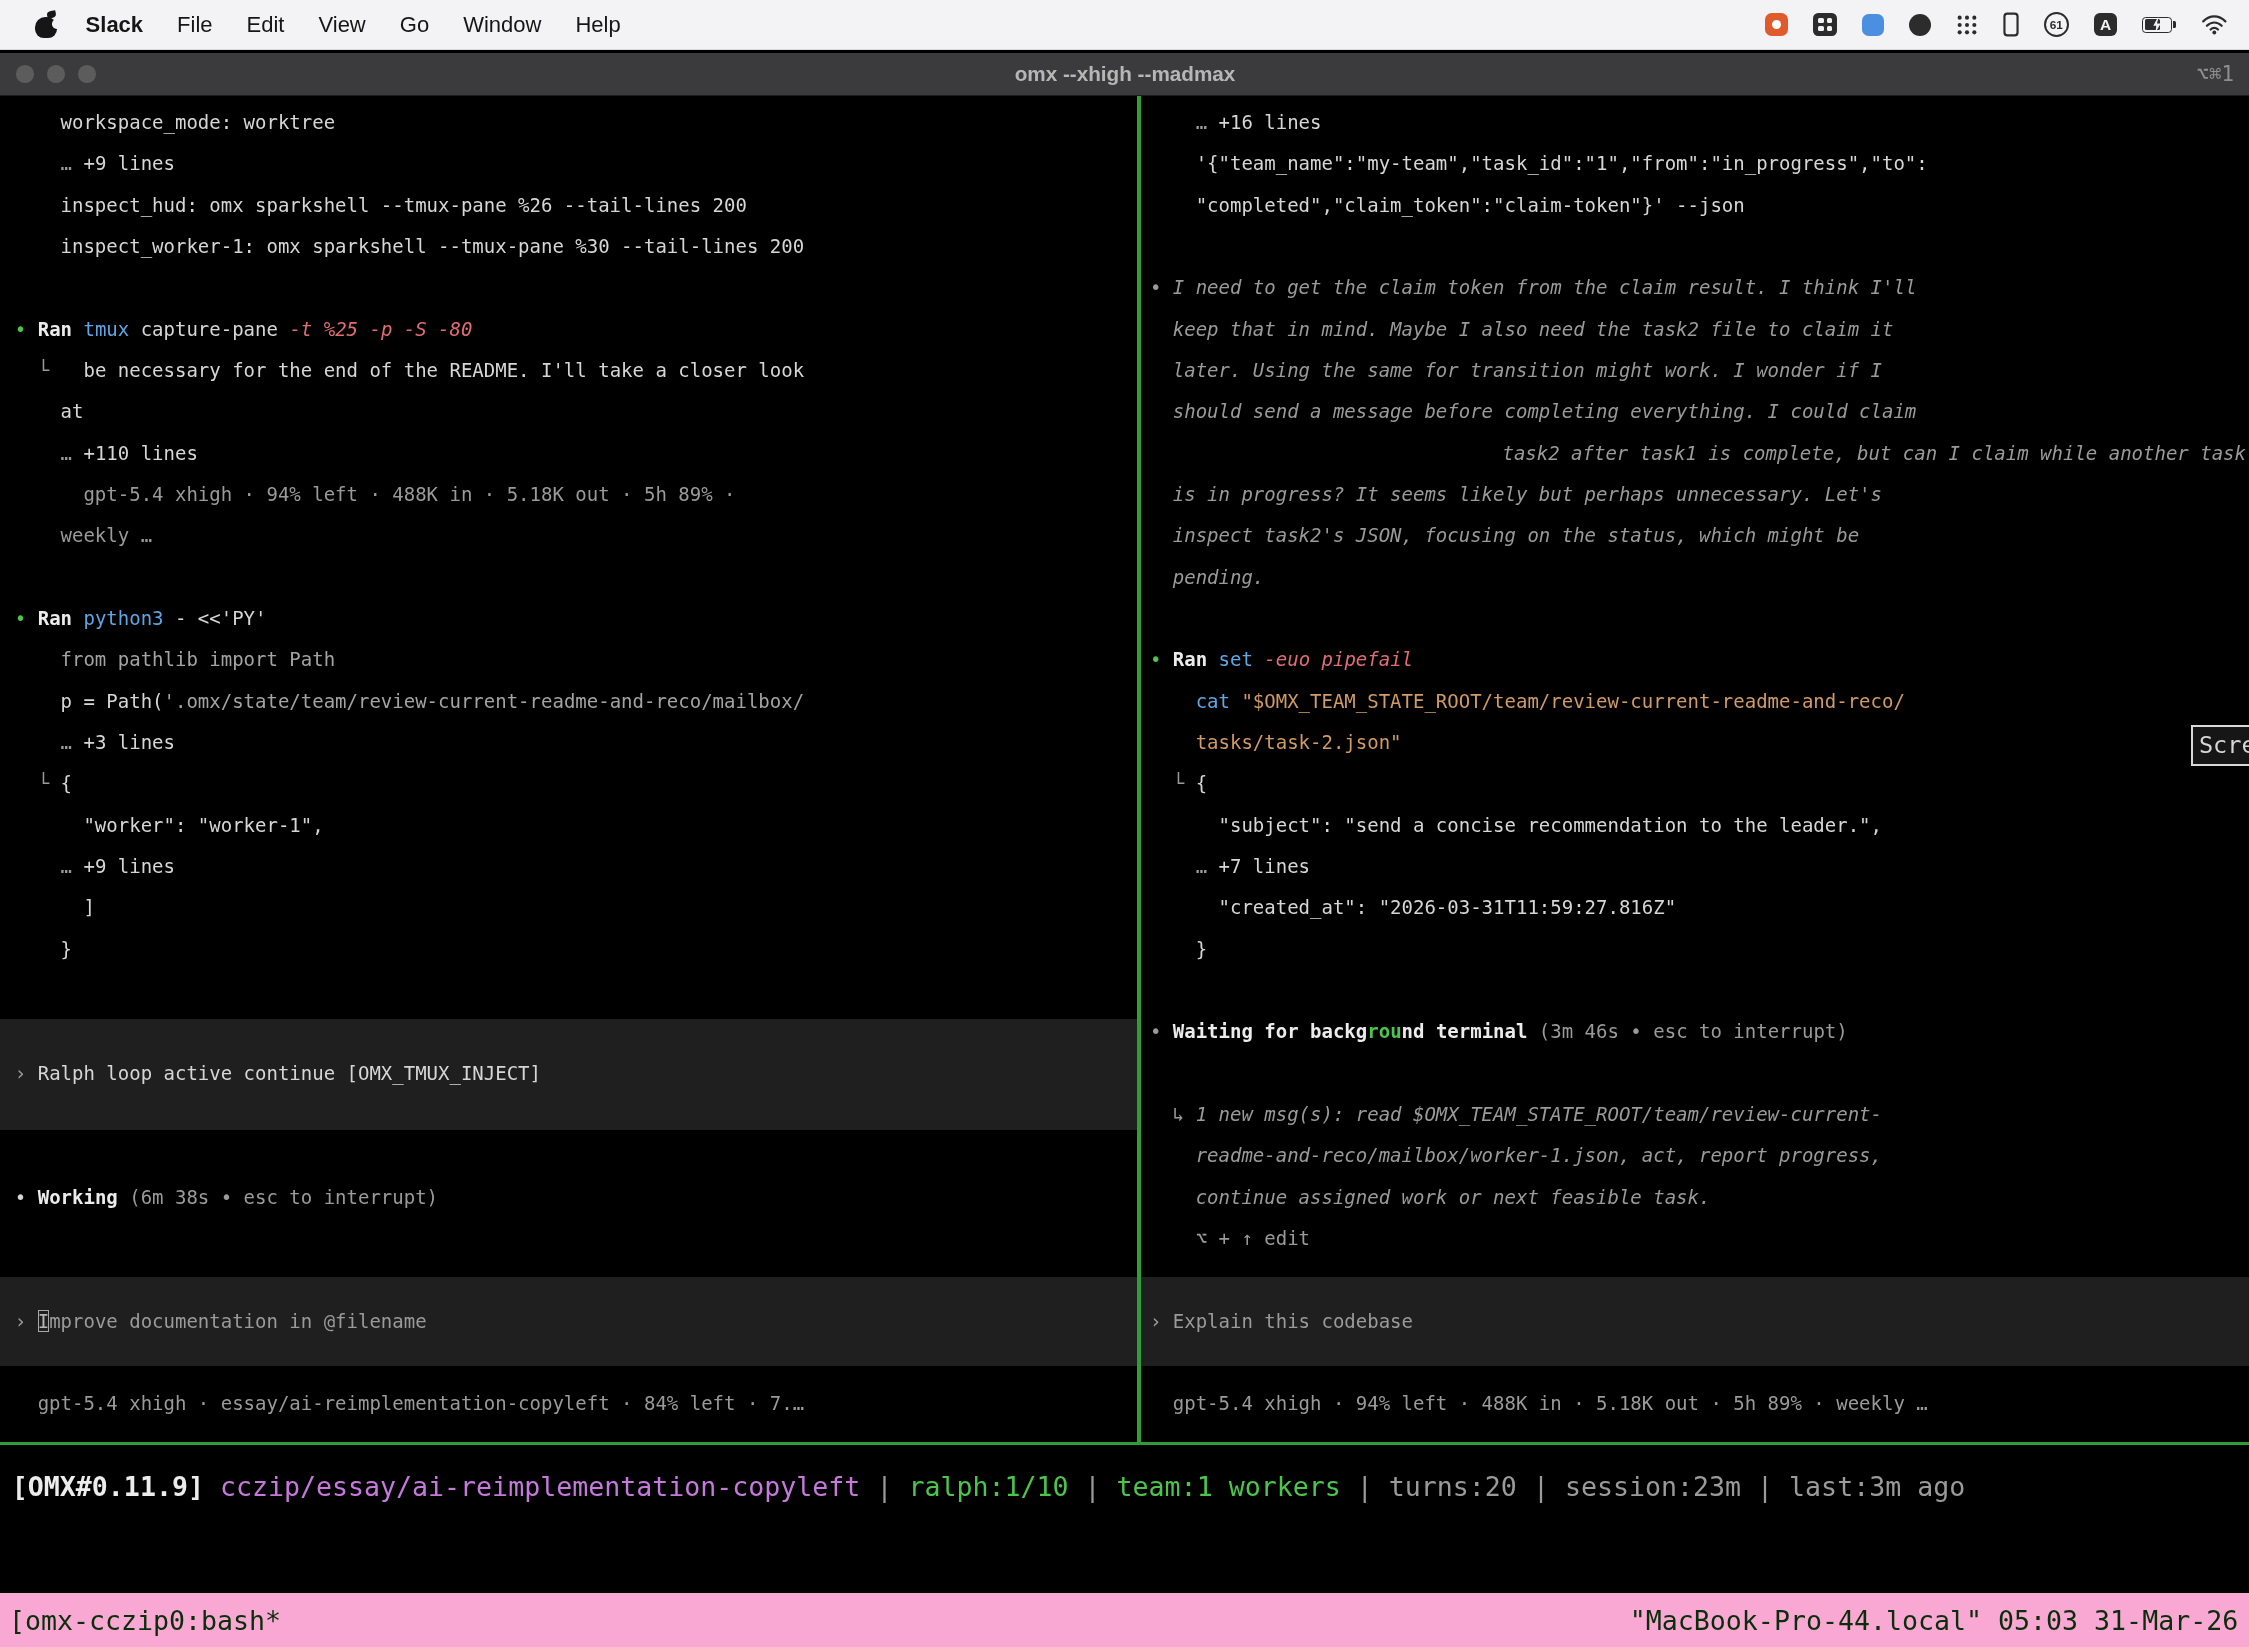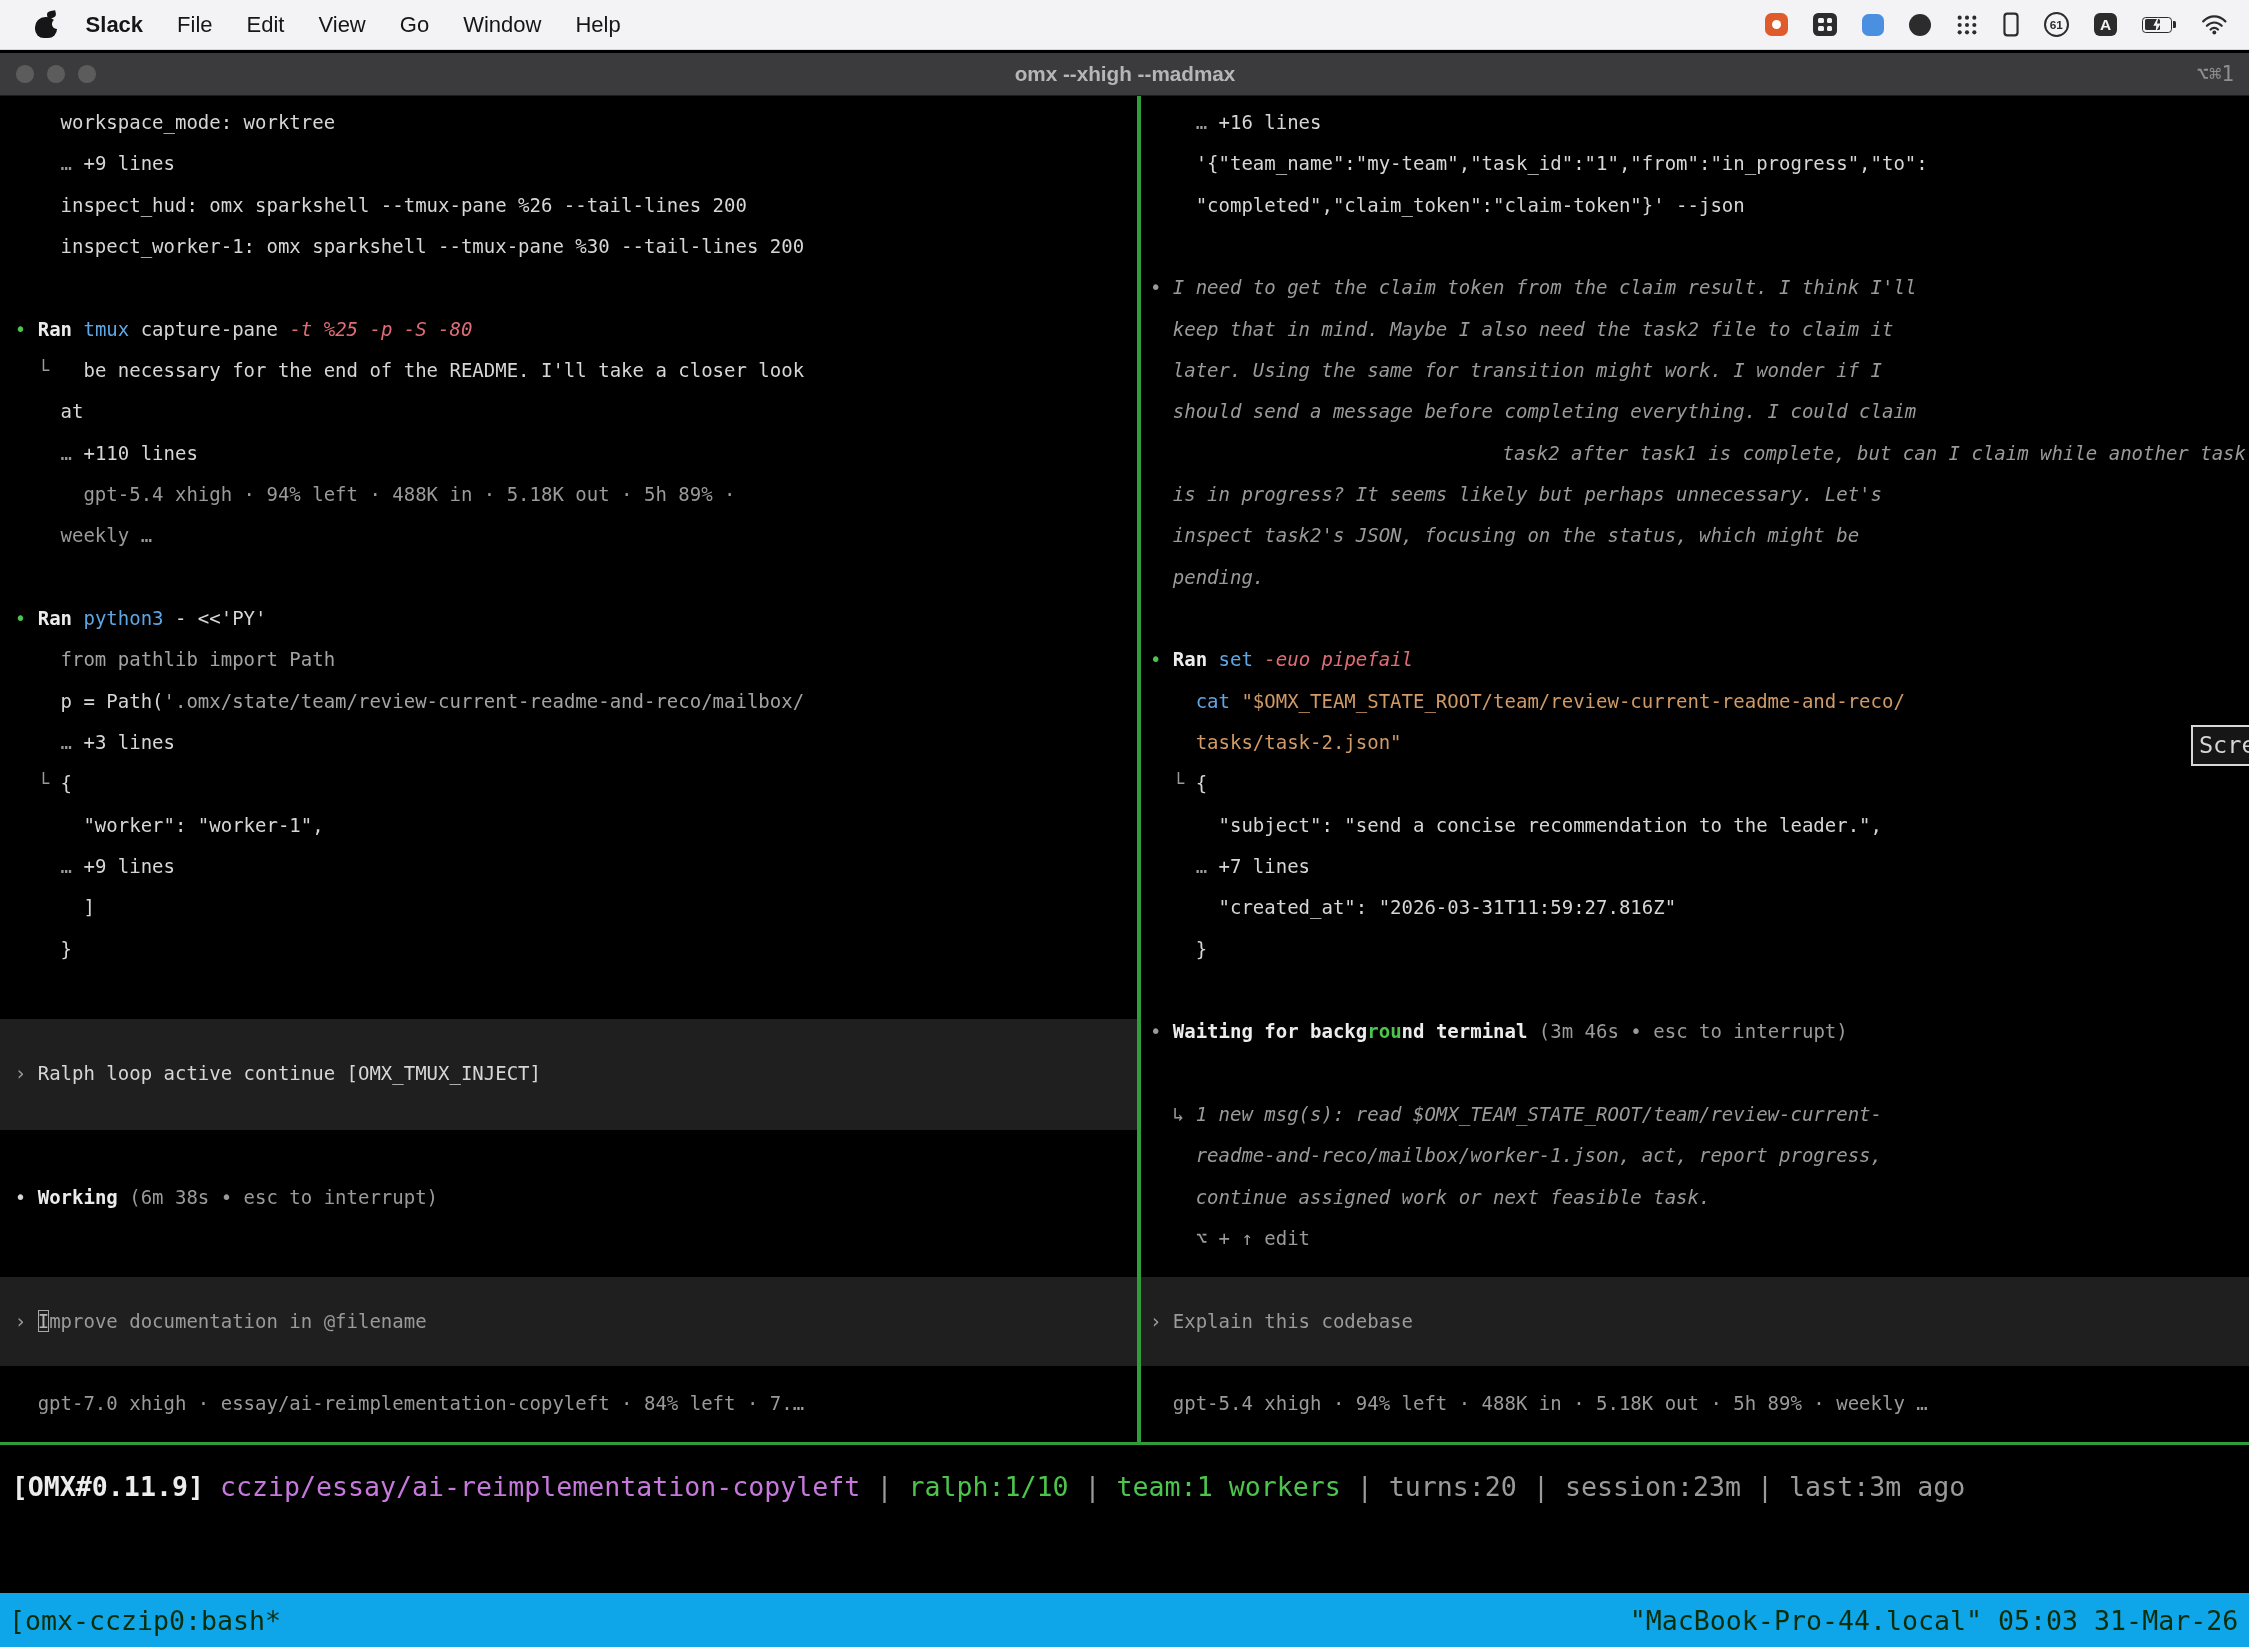--- a/index.html
+++ b/index.html
@@ -65,21 +65,21 @@
   .c-red{color:#e06c75;font-style:italic;}
   .c-grn{color:#a3a3a3;}
   .c-org{color:#d19a66;}
   .c-mag{color:#c678dd;}
   .c-it{color:#9a9a9a;font-style:italic;}
   .c-shim{color:#4cc54c;font-weight:bold;}
   .c-cur{color:#b5b5b5;outline:1.5px solid #a8a8a8;outline-offset:-1.5px;}
   .vdiv{position:absolute;left:1137px;top:0;width:4.4px;height:1346px;background:#2f9e38;}
   .hdiv{position:absolute;left:0;top:1346px;width:2250px;height:3px;background:#2f9e38;}
   .statusline{position:absolute;left:11.8px;top:1370px;height:41px;line-height:41px;font-size:26.6px;white-space:pre;}
-  .tmuxbar{position:absolute;left:0;top:1497px;width:2250px;height:55px;background:#0ea5e9;color:#0a2e0a;
+  .tmuxbar{position:absolute;left:0;top:1497px;width:2250px;height:55px;background:#f9a8d4;color:#0a2e0a;
     font-size:26.6px;line-height:55px;white-space:pre;}
   .tmux-left{position:absolute;left:8.9px;top:0;}
   .tmux-right{position:absolute;right:11.8px;top:0;}
   .tooltip{position:absolute;right:0;top:629px;width:59px;height:41px;background:#161616;
     border:2.2px solid #d8d8d8;border-right:none;box-sizing:border-box;color:#d6d6d6;
     font-size:23.6px;line-height:37px;padding-left:5.9px;overflow:hidden;white-space:pre;}
 </style>
 </head>
 <body>
 
@@ -181,21 +181,21 @@
       <div class="tline" style="top: 585px;"><span class="c-w">    p = Path(</span><span class="c-grn">'.omx/state/team/review-current-readme-and-reco/mailbox/</span></div>
       <div class="tline" style="top: 626px;"><span class="c-dim">    … </span><span class="c-w">+3 lines</span></div>
       <div class="tline" style="top: 667px;"><span class="c-dim">  └ </span><span class="c-w">{</span></div>
       <div class="tline" style="top: 709px;"><span class="c-w">      "worker": "worker-1",</span></div>
       <div class="tline" style="top: 750px;"><span class="c-dim">    … </span><span class="c-w">+9 lines</span></div>
       <div class="tline" style="top: 791px;"><span class="c-w">      ]</span></div>
       <div class="tline" style="top: 833px;"><span class="c-w">    }</span></div>
       <div class="tline" style="top: 957px;"><span class="c-dim">› </span><span class="c-w">Ralph loop active continue [OMX_TMUX_INJECT]</span></div>
       <div class="tline" style="top: 1081px;"><span class="c-w">• </span><span class="c-bold">Working </span><span class="c-dim">(6m 38s • esc to interrupt)</span></div>
       <div class="tline" style="top: 1205px;"><span class="c-dim">› </span><span class="c-cur">I</span><span class="c-dim">mprove documentation in @filename</span></div>
-      <div class="tline" style="top: 1287px;"><span class="c-dim">  gpt-7.0 xhigh · essay/ai-reimplementation-copyleft · 84% left · 7.…</span></div>
+      <div class="tline" style="top: 1287px;"><span class="c-dim">  gpt-5.4 xhigh · essay/ai-reimplementation-copyleft · 84% left · 7.…</span></div>
     </div>
   <div id="right-pane" class="pane">
       <div class="band" style="top: 1181px; height: 89px;"></div>
       <div class="tline" style="top: 5.9px;"><span class="c-dim">    … </span><span class="c-w">+16 lines</span></div>
       <div class="tline" style="top: 47px;"><span class="c-w">    '{"team_name":"my-team","task_id":"1","from":"in_progress","to":</span></div>
       <div class="tline" style="top: 89px;"><span class="c-w">    "completed","claim_token":"claim-token"}' --json</span></div>
       <div class="tline" style="top: 171px;"><span class="c-dim">• </span><span class="c-it">I need to get the claim token from the claim result. I think I'll</span></div>
       <div class="tline" style="top: 213px;"><span class="c-it">  keep that in mind. Maybe I also need the task2 file to claim it</span></div>
       <div class="tline" style="top: 254px;"><span class="c-it">  later. Using the same for transition might work. I wonder if I</span></div>
       <div class="tline" style="top: 295px;"><span class="c-it">  should send a message before completing everything. I could claim</span></div>

